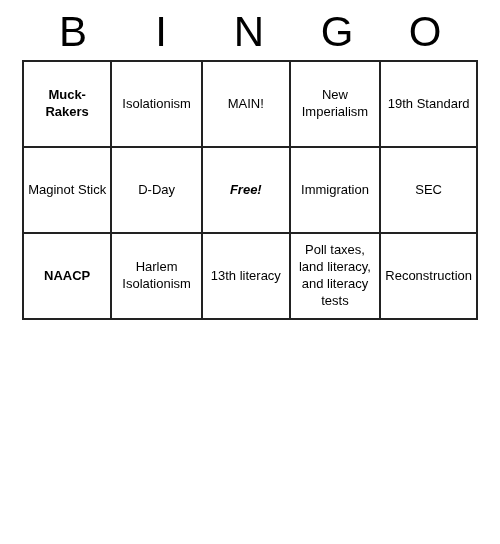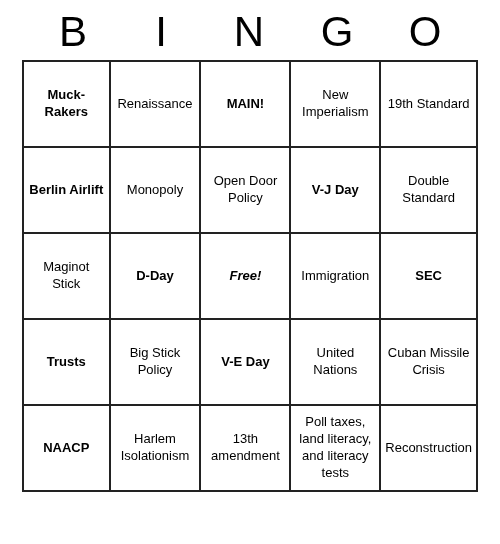--- a/index.html
+++ b/index.html
@@ -42,21 +42,21 @@
       font-size: 13px;
       line-height: 1.3;
     }
     .cell-large {
       font-size: 22px;
       font-weight: bold;
       line-height: 1.2;
     }
     .cell-xl {
       font-size: 30px;
-      font-weight: bold;
+      font-weight: normal;
     }
     .cell-free {
       font-size: 26px;
       font-weight: bold;
       font-style: italic;
       margin-top: 13px;
     }
     .cell-small {
       font-size: 11px;
     }
@@ -69,47 +69,33 @@
     <span class="bingo-letter">I</span>
     <span class="bingo-letter">N</span>
     <span class="bingo-letter">G</span>
     <span class="bingo-letter">O</span>
   </div>
 
 <table id="bingo-grid">
   <tbody id="bingo-tbody">
   <tr>
         <td class="cell-large">Muck-Rakers</td>
-        <td>Renaissance</td>
+        <td>Isolationism</td>
         <td class="cell-xl">MAIN!</td>
         <td>New Imperialism</td>
         <td>19th Standard</td>
-      </tr>
-      <tr>
-        <td class="cell-large">Berlin Airlift</td>
-        <td>Monopoly</td>
-        <td>Open Door Policy</td>
-        <td class="cell-xl">V-J Day</td>
-        <td>Double Standard</td>
       </tr>
       <tr>
         <td>Maginot Stick</td>
         <td class="cell-xl">D-Day</td>
         <td class="cell-free">Free!</td>
         <td>Immigration</td>
         <td class="cell-xl">SEC</td>
       </tr>
       <tr>
-        <td class="cell-large">Trusts</td>
-        <td>Big Stick Policy</td>
-        <td class="cell-xl">V-E Day</td>
-        <td>United Nations</td>
-        <td>Cuban Missile Crisis</td>
-      </tr>
-      <tr>
         <td class="cell-large">NAACP</td>
         <td>Harlem Isolationism</td>
-        <td>13th amendment</td>
+        <td>13th literacy</td>
         <td class="cell-small">Poll taxes, land literacy, and literacy tests</td>
         <td>Reconstruction</td>
       </tr>
     </tbody>
 </table>
 
 </body></html>

